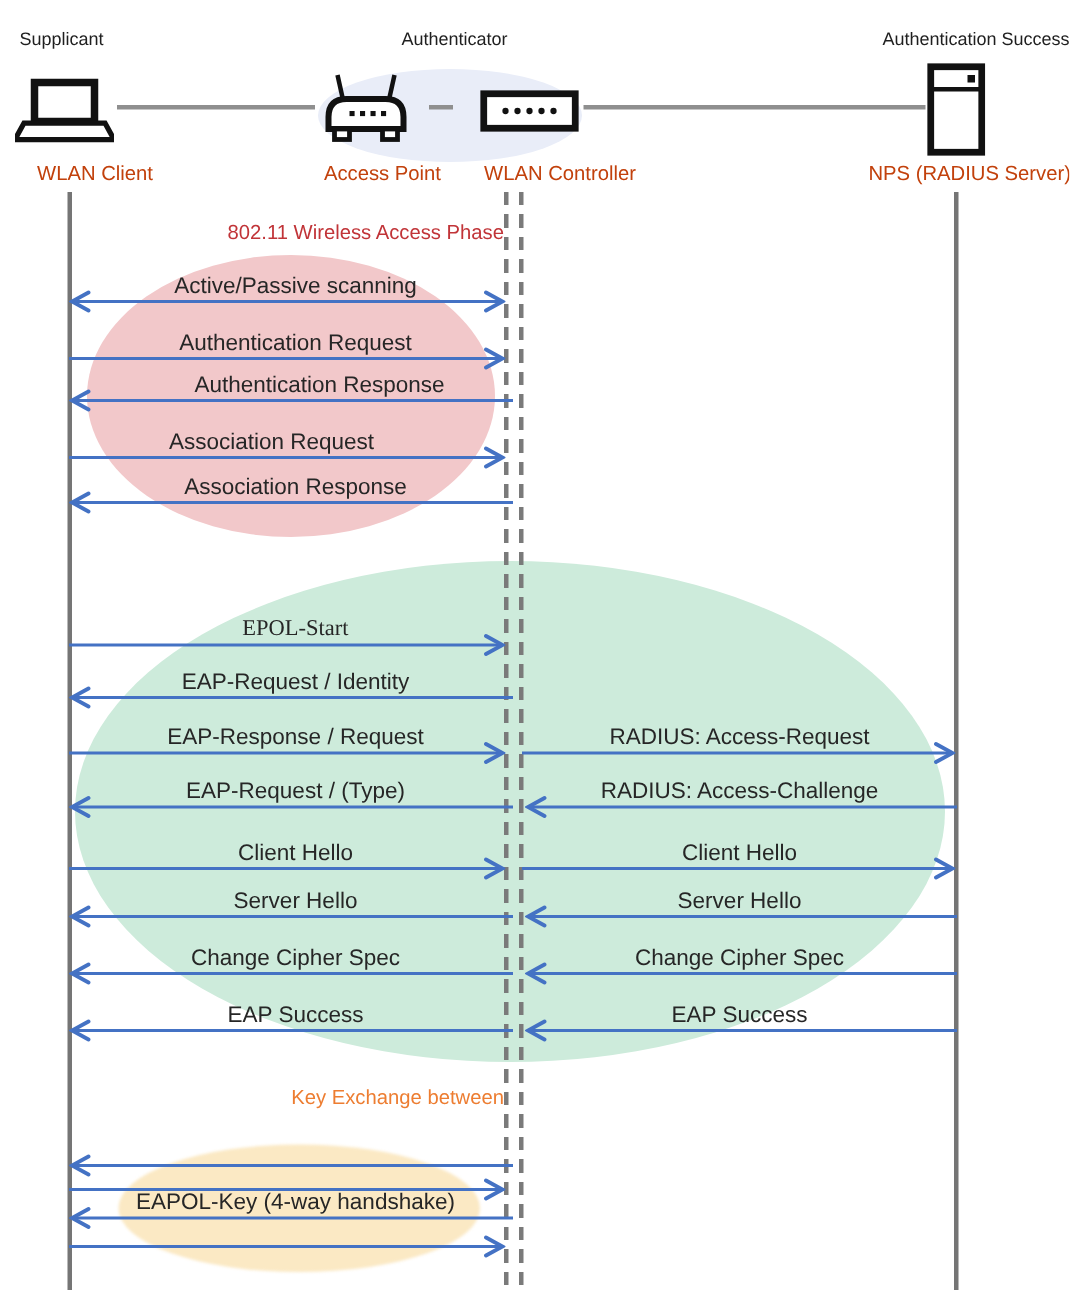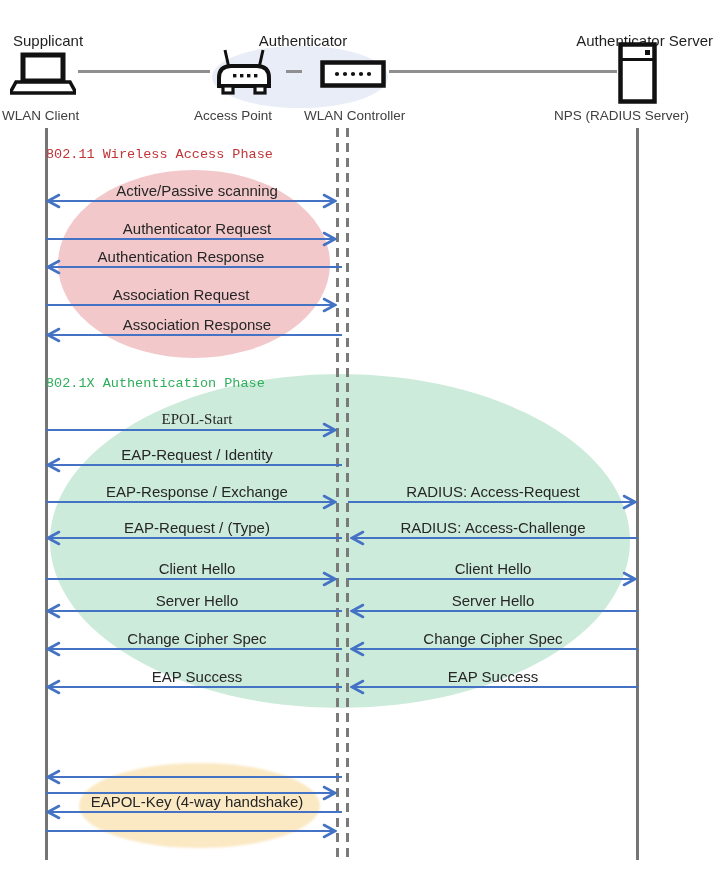--- a/index.html
+++ b/index.html
@@ -1,56 +1,56 @@
 <!DOCTYPE html>
 <html><head>
 <meta charset="utf-8">
 <style>
   html,body{margin:0;padding:0;background:#fff;}
   .stage{position:relative;width:713px;height:875px;background:#fff;overflow:hidden;
          font-family:"Liberation Sans",sans-serif;color:#262626;}
   
   .halo{position:absolute;left:212px;top:46px;width:176px;height:62px;border-radius:50%;
         background:#e9edf8;z-index:1;}
-  .role{position:absolute;top:19px;font-size:15px;color:#1f1f1f;z-index:2;margin-top:13px;}
+  .role{position:absolute;top:19px;font-size:12px;color:#1f1f1f;z-index:2;}
   .role.r0{left:13px;}
   .role.r1{left:243px;width:120px;text-align:center;}
   .role.r2{left:553px;width:160px;text-align:right;}
-  .devlabel{position:absolute;top:108px;font-size:13.5px;color:#404040;text-align:left;z-index:2;}
+  .devlabel{position:absolute;top:108px;font-size:13.5px;color:#c2410c;text-align:right;z-index:2;}
   .hline{position:absolute;top:70px;height:3px;background:#8f8f8f;z-index:1;}
   .icon{position:absolute;z-index:2;}
   
   .lifeline{position:absolute;top:128px;height:732px;width:3px;background:#757575;z-index:3;}
   .dashline{position:absolute;top:128px;height:732px;width:3px;z-index:3;
             background:repeating-linear-gradient(to bottom,#7a7a7a 0 9px,transparent 9px 15px);}
   
   .ellipse{position:absolute;border-radius:50%;z-index:1;}
   .ellipse.pink{left:58px;top:170px;width:272px;height:188px;background:#f2c8ca;}
   .ellipse.green{left:50px;top:374px;width:580px;height:334px;background:#cdebdb;}
   .ellipse.yellow{left:79px;top:763px;width:241px;height:85px;background:#fbe9c4;filter:blur(1px);}
   
-  .ptitle{position:absolute;font-size:13.5px;text-align:left;z-index:5;font-family:Liberation Mono, monospace;}
+  .ptitle{position:absolute;font-size:13.5px;text-align:right;z-index:5;}
   .ptitle.red{left:46px;top:147px;width:290px;color:#c13438;}
   .ptitle.grn{left:46px;top:376px;width:290px;color:#2fae5b;}
   .ptitle.org{left:46px;top:722px;width:290px;color:#ed7d31;line-height:19px;}
   
   .msg-label{position:absolute;height:15px;line-height:15px;font-size:15px;text-align:center;
              color:#262626;z-index:5;white-space:nowrap;}
   .msg-arrow{position:absolute;z-index:4;}
 </style>
 </head>
 <body>
 
 <div class="stage">
 
   <div class="halo"></div>
 
   <div class="role r0">Supplicant</div>
   <div class="role r1">Authenticator</div>
-  <div class="role r2">Authenticator Server</div>
+  <div class="role r2">Authentication Success</div>
 
   <div class="hline" style="left:78px;width:132px;"></div>
   <div class="hline" style="left:286px;width:16px;"></div>
   <div class="hline" style="left:389px;width:228px;"></div>
 
   <svg class="icon" style="left:10px;top:52px;" width="66" height="44" viewBox="0 0 66 44">
     <rect x="13" y="3" width="40" height="26" fill="#fff" stroke="#111" stroke-width="5"></rect>
     <path d="M6,30 H60 L66,41 H0 Z" fill="#fff" stroke="#111" stroke-width="3.5"></path>
   </svg>
 
@@ -89,37 +89,37 @@
   <div class="ellipse pink"></div>
   <div class="ellipse green"></div>
   <div class="ellipse yellow"></div>
 
   <div class="lifeline" style="left:45px;"></div>
   <div class="dashline" style="left:336px;"></div>
   <div class="dashline" style="left:346px;"></div>
   <div class="lifeline" style="left:636px;"></div>
 
   <div class="ptitle red">802.11 Wireless Access Phase</div>
-  <div class="ptitle grn">802.1X Authentication Phase</div>
   <div class="ptitle org">
+    <div>Key Exchange between</div>
   </div>
 
   <div id="messages">
       <div class="msg-label" style="left: 52px; width: 290px; top: 183px;">Active/Passive scanning</div>
       <svg class="msg-arrow" width="291" height="18" style="left: 46px; top: 192px;">
         <line x1="2" x2="289" y1="9" y2="9" stroke="#4472c4" stroke-width="2"></line>
         <polyline points="13,3 2,9 13,15" fill="none" stroke="#4472c4" stroke-width="2.6" stroke-linecap="round"></polyline>
         <polyline points="278,3 289,9 278,15" fill="none" stroke="#4472c4" stroke-width="2.6" stroke-linecap="round"></polyline>
       </svg>
-      <div class="msg-label" style="left: 52px; width: 290px; top: 221px;">Authenticator Request</div>
+      <div class="msg-label" style="left: 52px; width: 290px; top: 221px;">Authentication Request</div>
       <svg class="msg-arrow" width="291" height="18" style="left: 46px; top: 230px;">
         <line x1="0" x2="289" y1="9" y2="9" stroke="#4472c4" stroke-width="2"></line>
         <polyline points="278,3 289,9 278,15" fill="none" stroke="#4472c4" stroke-width="2.6" stroke-linecap="round"></polyline>
       </svg>
-      <div class="msg-label" style="left: 36px; width: 290px; top: 249px;">Authentication Response</div>
+      <div class="msg-label" style="left: 68px; width: 290px; top: 249px;">Authentication Response</div>
       <svg class="msg-arrow" width="296" height="18" style="left: 46px; top: 258px;">
         <line x1="2" x2="296" y1="9" y2="9" stroke="#4472c4" stroke-width="2"></line>
         <polyline points="13,3 2,9 13,15" fill="none" stroke="#4472c4" stroke-width="2.6" stroke-linecap="round"></polyline>
       </svg>
       <div class="msg-label" style="left: 36px; width: 290px; top: 287px;">Association Request</div>
       <svg class="msg-arrow" width="291" height="18" style="left: 46px; top: 296px;">
         <line x1="0" x2="289" y1="9" y2="9" stroke="#4472c4" stroke-width="2"></line>
         <polyline points="278,3 289,9 278,15" fill="none" stroke="#4472c4" stroke-width="2.6" stroke-linecap="round"></polyline>
       </svg>
       <div class="msg-label" style="left: 52px; width: 290px; top: 317px;">Association Response</div>
@@ -130,21 +130,21 @@
       <div class="msg-label" style="left: 52px; width: 290px; top: 412px; font-family: Liberation Serif, serif;">EPOL-Start</div>
       <svg class="msg-arrow" width="291" height="18" style="left: 46px; top: 421px;">
         <line x1="0" x2="289" y1="9" y2="9" stroke="#4472c4" stroke-width="2"></line>
         <polyline points="278,3 289,9 278,15" fill="none" stroke="#4472c4" stroke-width="2.6" stroke-linecap="round"></polyline>
       </svg>
       <div class="msg-label" style="left: 52px; width: 290px; top: 447px;">EAP-Request / Identity</div>
       <svg class="msg-arrow" width="296" height="18" style="left: 46px; top: 456px;">
         <line x1="2" x2="296" y1="9" y2="9" stroke="#4472c4" stroke-width="2"></line>
         <polyline points="13,3 2,9 13,15" fill="none" stroke="#4472c4" stroke-width="2.6" stroke-linecap="round"></polyline>
       </svg>
-      <div class="msg-label" style="left: 52px; width: 290px; top: 484px;">EAP-Response / Exchange</div>
+      <div class="msg-label" style="left: 52px; width: 290px; top: 484px;">EAP-Response / Request</div>
       <svg class="msg-arrow" width="291" height="18" style="left: 46px; top: 493px;">
         <line x1="0" x2="289" y1="9" y2="9" stroke="#4472c4" stroke-width="2"></line>
         <polyline points="278,3 289,9 278,15" fill="none" stroke="#4472c4" stroke-width="2.6" stroke-linecap="round"></polyline>
       </svg>
       <div class="msg-label" style="left: 348px; width: 290px; top: 484px;">RADIUS: Access-Request</div>
       <svg class="msg-arrow" width="289" height="18" style="left: 348px; top: 493px;">
         <line x1="0" x2="287" y1="9" y2="9" stroke="#4472c4" stroke-width="2"></line>
         <polyline points="276,3 287,9 276,15" fill="none" stroke="#4472c4" stroke-width="2.6" stroke-linecap="round"></polyline>
       </svg>
       <div class="msg-label" style="left: 52px; width: 290px; top: 520px;">EAP-Request / (Type)</div>

